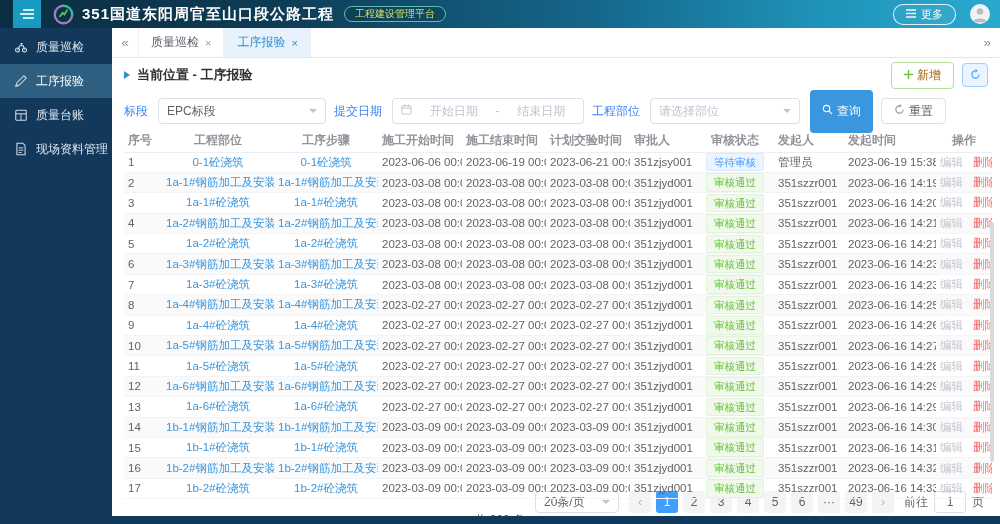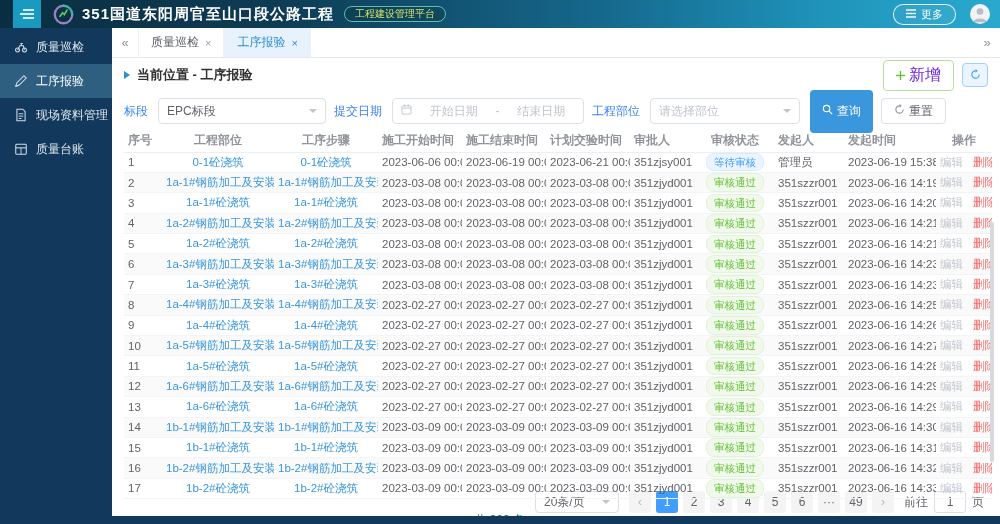--- a/index.html
+++ b/index.html
@@ -42,22 +42,22 @@
   .tab.active { background:#e7f2fc; color:#2a8fd0; }
   .tab.active .tab-close { color:#2a8fd0; }
   .tabbar-fill { flex:1; }
 
   
   .content { flex:1; display:flex; flex-direction:column; min-height:0; padding:0 12px; }
   .crumb-row { height:34px; flex:0 0 34px; display:flex; align-items:center; }
   .crumb-arrow { width:0; height:0; border-left:6px solid #2a8fd0; border-top:4px solid transparent; border-bottom:4px solid transparent; margin-right:7px; }
   .crumb-text { color:#303133; font-size:13px; font-weight:bold; }
   .crumb-spacer { flex:1; }
-  .add-btn { display:flex; align-items:center; gap:4px; color:#6d28d9; border:1px solid #b3e19d; background:#fff;
-    border-radius:4px; font-size:16px; padding:4px 12px; cursor:pointer; }
+  .add-btn { display:flex; align-items:center; gap:4px; color:#a16207; border:1px solid #b3e19d; background:#fff;
+    border-radius:4px; font-size:12px; padding:4px 12px; cursor:pointer; }
   .refresh-btn { margin-left:8px; width:26px; height:24px; border:1px solid #a0cfff; background:#ecf5ff; color:#409eff;
     border-radius:4px; display:flex; align-items:center; justify-content:center; cursor:pointer; }
 
   .filter-row { height:38px; flex:0 0 38px; display:flex; align-items:center; gap:8px; }
   .f-label { color:#3b82f6; font-size:12px; margin-right:2px; }
   .sel { display:flex; align-items:center; justify-content:space-between; border:1px solid #dcdfe6; border-radius:4px;
     height:26px; padding:0 8px; background:#fff; cursor:pointer; }
   .sel .sel-val { color:#606266; }
   .sel .sel-ph { color:#bfc4cc; }
   .caret { width:0; height:0; border-top:4px solid #c0c4cc; border-left:4px solid transparent; border-right:4px solid transparent; margin-left:6px; }
@@ -74,21 +74,21 @@
   
   .table-wrap { flex:1; min-height:0; position:relative; }
   table { width:868px; border-collapse:collapse; table-layout:fixed; }
   th { color:#909399; font-weight:bold; font-size:12px; text-align:left; height:22px; padding:0 4px;
     border-bottom:1px solid #ebeef5; white-space:nowrap; overflow:hidden; }
   td { height:20.4px; padding:0 4px; font-size:11.5px; color:#606266; border-bottom:1px solid #f2f4f7;
     white-space:nowrap; overflow:hidden; }
   tr.stripe td { background:#fafafa; }
   td.c-center, th.c-center { text-align:center; }
   a.cell-link { color:#3a96dd; text-decoration:none; cursor:pointer; }
-  .badge { display:inline-block; font-size:10.5px; line-height:1; padding:3px 7px; border-radius:8px; }
+  .badge { display:inline-block; font-size:10.5px; line-height:1; padding:3px 7px; border-radius:2px; }
   .badge.pending { color:#409eff; background:#ecf5ff; border:1px solid #d9ecff; }
   .badge.passed { color:#67c23a; background:#f0f9eb; border:1px solid #e1f3d8; }
   .op-edit { color:#c0c4cc; margin-right:10px; cursor:pointer;font-family:Liberation Mono, monospace; }
   .op-del { color:#f56c6c; cursor:pointer; }
   .scroll-thumb { position:absolute; right:-6px; top:92px; width:4px; height:240px; border-radius:2px; background:#d6d9de; }
 
   
   .pager-row { height:28px; flex:0 0 28px; display:flex; align-items:center; justify-content:flex-end; gap:10px; padding-right:4px; }
   .pg-total { color:#15803d;margin-top:36px; }
   .pg-size { width:84px; height:22px; }
@@ -167,37 +167,37 @@
             <svg width="14" height="14" viewBox="0 0 24 24">
               <path d="M3 21 L5 15 L17 3 L21 7 L9 19 Z" fill="none" stroke="currentColor" stroke-width="1.8"></path>
               <line x1="3" y1="21" x2="8" y2="19.5" stroke="currentColor" stroke-width="1.8"></line>
             </svg>
           </span>
           <span>工序报验</span>
         </div>
         <div class="side-item">
           <span class="s-icon">
             <svg width="14" height="14" viewBox="0 0 24 24">
+              <rect x="3" y="4" width="18" height="17" rx="1.5" fill="none" stroke="currentColor" stroke-width="1.8"></rect>
+              <line x1="3" y1="10" x2="21" y2="10" stroke="currentColor" stroke-width="1.8"></line>
+              <line x1="12" y1="10" x2="12" y2="21" stroke="currentColor" stroke-width="1.6"></line>
+            </svg>
+          </span>
+          <span>质量台账</span>
+        </div>
+        <div class="side-item">
+          <span class="s-icon">
+            <svg width="14" height="14" viewBox="0 0 24 24">
               <path d="M5 2 H15 L19 6 V22 H5 Z" fill="none" stroke="currentColor" stroke-width="1.8"></path>
               <line x1="8" y1="10" x2="16" y2="10" stroke="currentColor" stroke-width="1.6"></line>
               <line x1="8" y1="14" x2="16" y2="14" stroke="currentColor" stroke-width="1.6"></line>
               <line x1="8" y1="18" x2="13" y2="18" stroke="currentColor" stroke-width="1.6"></line>
             </svg>
           </span>
           <span>现场资料管理</span>
-        </div>
-        <div class="side-item">
-          <span class="s-icon">
-            <svg width="14" height="14" viewBox="0 0 24 24">
-              <rect x="3" y="4" width="18" height="17" rx="1.5" fill="none" stroke="currentColor" stroke-width="1.8"></rect>
-              <line x1="3" y1="10" x2="21" y2="10" stroke="currentColor" stroke-width="1.8"></line>
-              <line x1="12" y1="10" x2="12" y2="21" stroke="currentColor" stroke-width="1.6"></line>
-            </svg>
-          </span>
-          <span>质量台账</span>
         </div>
       </div>
 
     <div class="main">
 
       <div class="tabbar">
         <span class="tab-arrow">«</span>
         <span id="tabs" style="display:flex">
             <span class="tab">
               <span>质量巡检</span>

